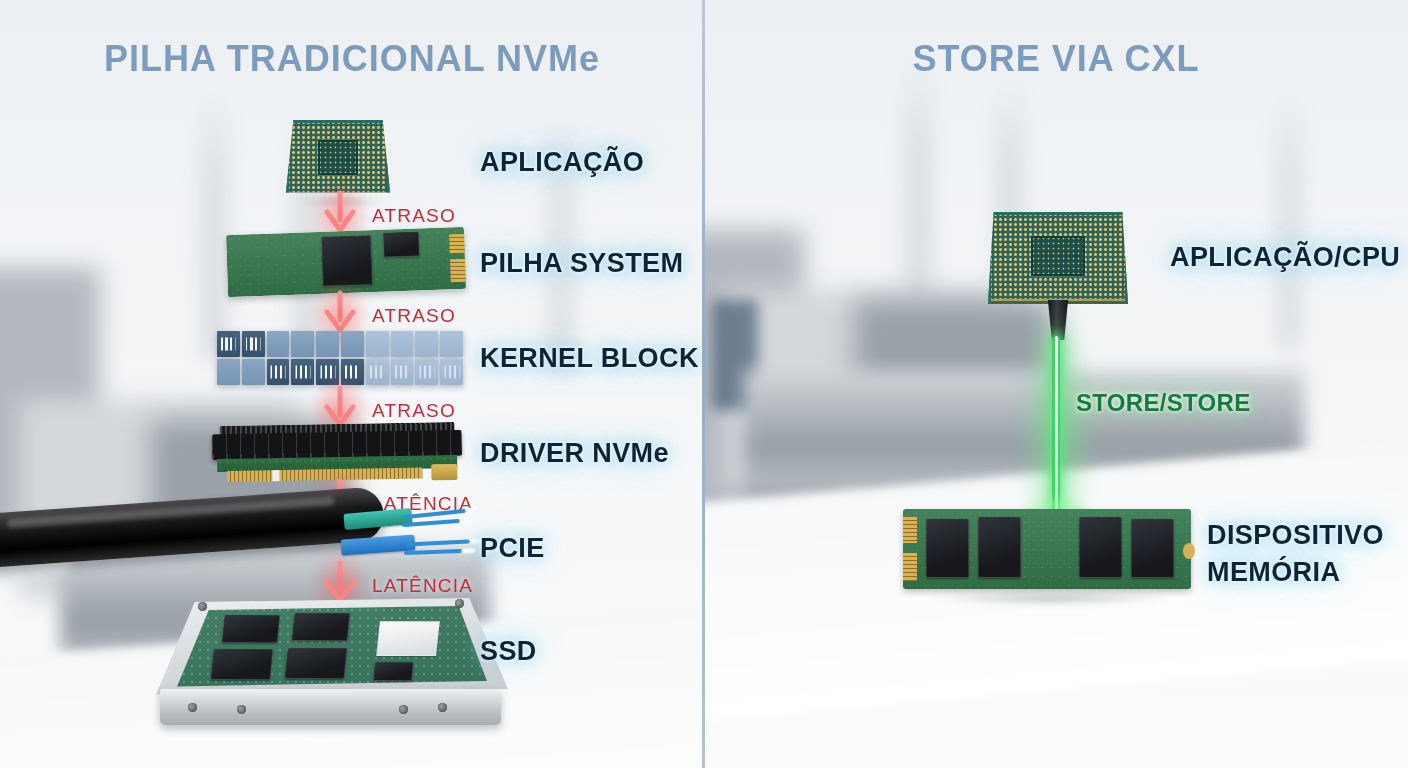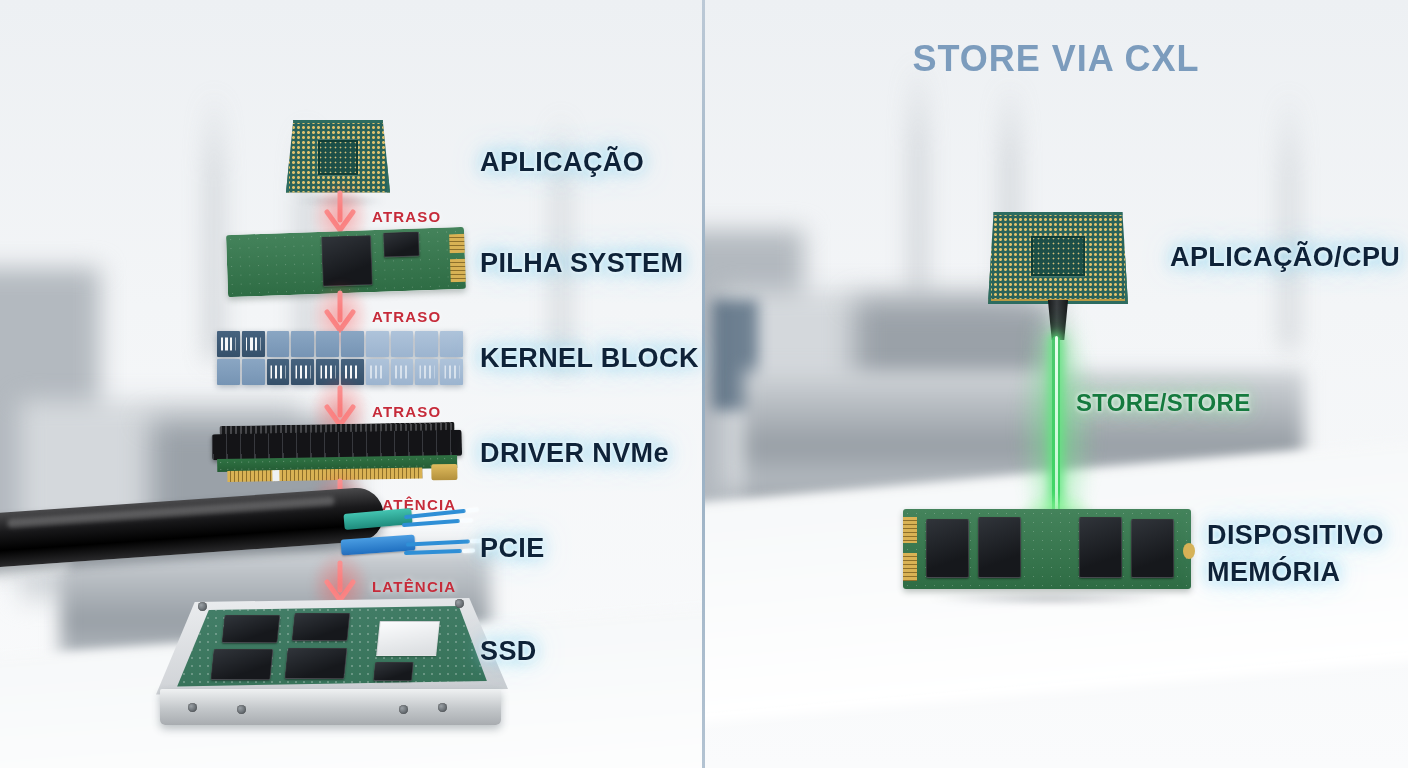--- a/index.html
+++ b/index.html
@@ -44,21 +44,21 @@
                 text-shadow:0 0 4px #ffffff, 0 0 14px rgba(139,216,246,.95), 0 0 28px rgba(139,216,246,.75); }
   .green-label { position:absolute; font-size:24px; font-weight:800; letter-spacing:.3px; color:#157a3e;
                  text-shadow:0 0 4px #ffffff, 0 0 14px rgba(170,240,185,.95), 0 0 26px rgba(170,240,185,.8); }
 
   
   .connector { position:absolute; left:320px; display:flex; align-items:center; gap:12px; }
   .arrow-wrap { position:relative; width:40px; height:52px; }
   .arrow-glow { position:absolute; inset:-10px; border-radius:50%;
                 background:radial-gradient(ellipse at center, rgba(248,75,75,.45), rgba(248,75,75,0) 70%);
                 filter:blur(3px); }
-  .delay-text { font-size:15px; font-weight:700; letter-spacing:1.2px; color:#c62b3a;
+  .delay-text { font-size:19px; font-weight:400; letter-spacing:1.2px; color:#c62b3a;
                 text-shadow:0 0 6px rgba(255,255,255,.9); }
 
   
   .hw { position:absolute; }
   .shadow { position:absolute; border-radius:50%; background:radial-gradient(ellipse, rgba(30,40,50,.28), rgba(30,40,50,0) 70%); filter:blur(3px); }
 
   
   .cpu { background-color:#2a635a;
          background-image:radial-gradient(circle, #dfc16d 1.2px, rgba(0,0,0,0) 1.7px);
          background-size:5px 5px;
@@ -188,20 +188,21 @@
     <div class="bgshape machineA"></div>
     <div class="bgshape machineB"></div>
     <div class="bgshape machineC"></div>
     <div class="bgshape darkblock"></div>
     <div class="bgshape cylinder"></div>
     <div class="bgshape tabletop"></div>
   </div>
 
   <div class="divider"></div>
 
+  <div class="panel-title">PILHA TRADICIONAL NVMe</div>
 
   <div class="hw cpu left-cpu" style="left:286px; top:120px; width:104px; height:78px;">
     <div class="die"></div>
   </div>
   <div class="shadow" style="left:296px; top:196px; width:90px; height:10px;"></div>
   <div class="glow-label" style="left:480px; top:147px;">APLICAÇÃO</div>
 
   <div class="connector" style="top:190px;">
     <div class="arrow-wrap">
       <div class="arrow-glow"></div>

